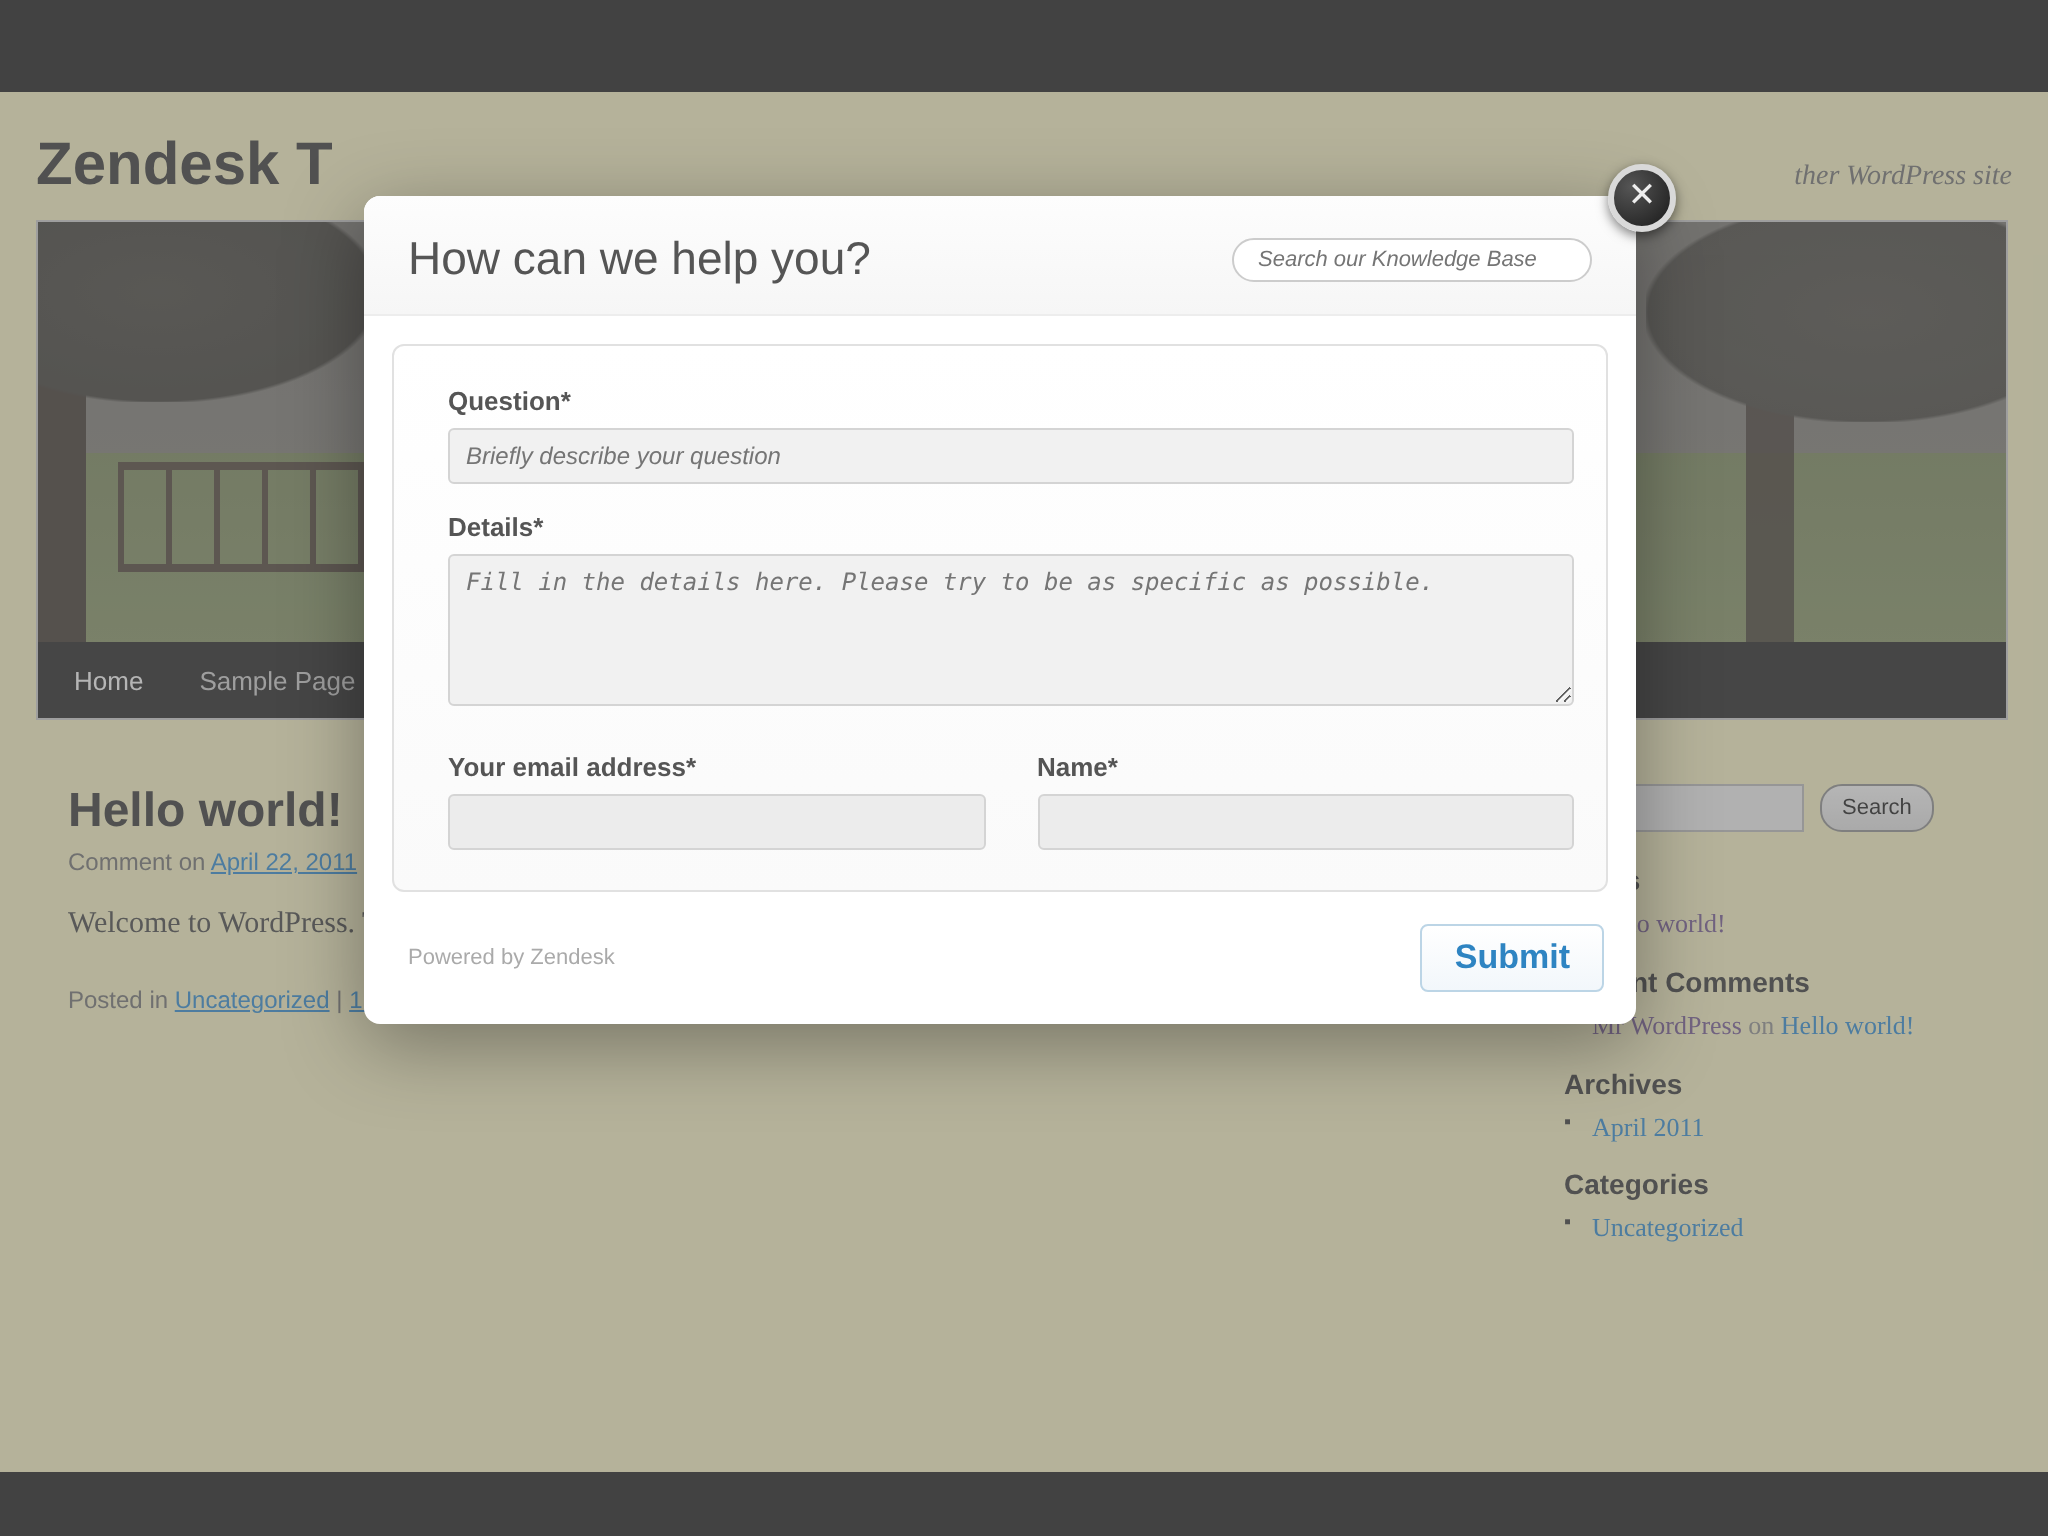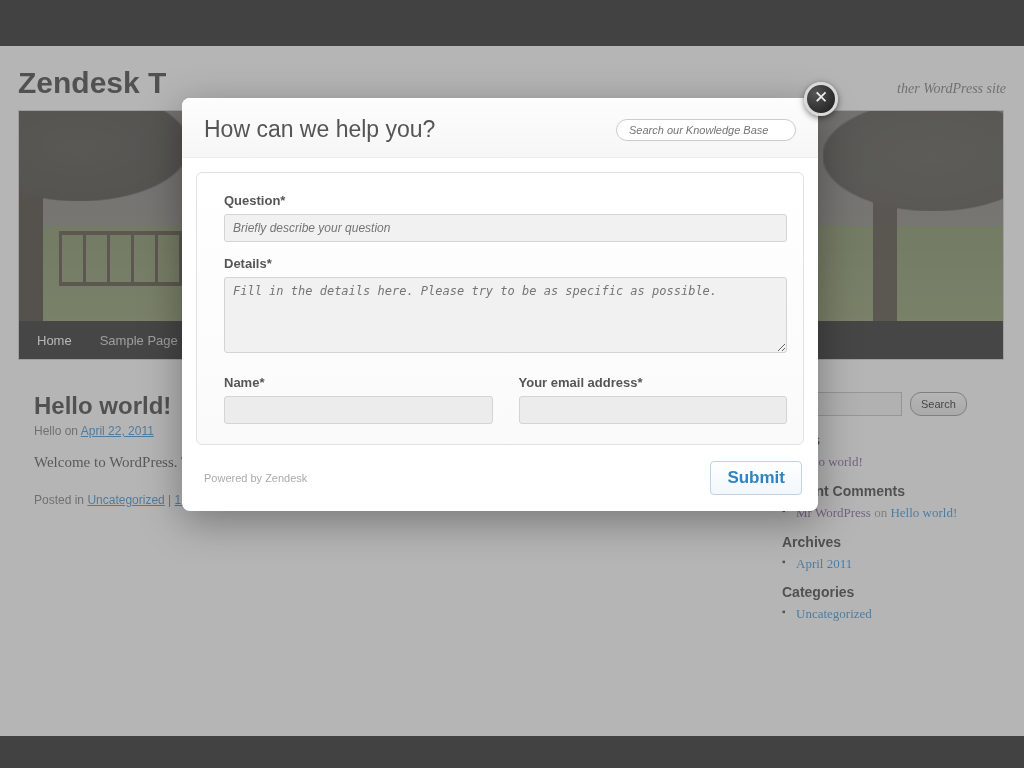--- a/index.html
+++ b/index.html
@@ -8,21 +8,21 @@
   background: #000;
   width: 1024px;
   height: 768px;
   overflow: hidden;
   position: relative;
 }
 .page-frame {
   position: absolute;
   left: 0; right: 0;
   top: 46px; bottom: 32px;
-  background: #ffffff;
+  background: #fef9c3;
 }
 .site {
   width: 1000px;
   margin: 0 auto;
   padding: 20px 0 0 0;
 }
 .site-header {
   display: flex;
   align-items: baseline;
   gap: 14px;
@@ -318,21 +318,21 @@
       <div class="navbar">
         <span class="nav-item active">Home</span>
         <span class="nav-item">Sample Page</span>
       </div>
     </div>
 
     <div class="content">
       <div class="main">
         <h1 class="post-title">Hello world!</h1>
         <div class="post-meta">
-          <span>Hello on </span><a href="#">April 22, 2011</a>
+          <span>Comment on </span><a href="#">April 22, 2011</a>
         </div>
         <p class="post-body">Welcome to WordPress. This is your first post. Edit or delete it, then start blogging!</p>
         <div class="post-footer">
           <span>Posted in </span><a href="#">Uncategorized</a><span> | </span><a href="#">1 Comment</a><span> | </span><a href="#">Edit</a>
         </div>
       </div>
 
       <aside class="sidebar">
         <div class="search-row">
           <input type="text" style="">
@@ -374,25 +374,25 @@
   </div>
   <div class="modal-body">
     <label class="field-label">Question*</label>
     <input class="field-input" type="text" placeholder="Briefly describe your question" style="">
 
     <label class="field-label" style="margin-top:14px">Details*</label>
     <textarea class="field-textarea" placeholder="Fill in the details here. Please try to be as specific as possible." style=""></textarea>
 
     <div class="row2">
       <div class="col">
-        <label class="field-label">Name*</label>
+        <label class="field-label">Your email address*</label>
         <input class="field-input" type="text" style="">
       </div>
       <div class="col">
-        <label class="field-label">Your email address*</label>
+        <label class="field-label">Name*</label>
         <input class="field-input" type="text" style="">
       </div>
     </div>
   </div>
   <div class="modal-foot">
     <span class="powered">Powered by Zendesk</span>
     <button class="submit-btn">Submit</button>
   </div>
   <div class="close-btn">
     <span>✕</span>

